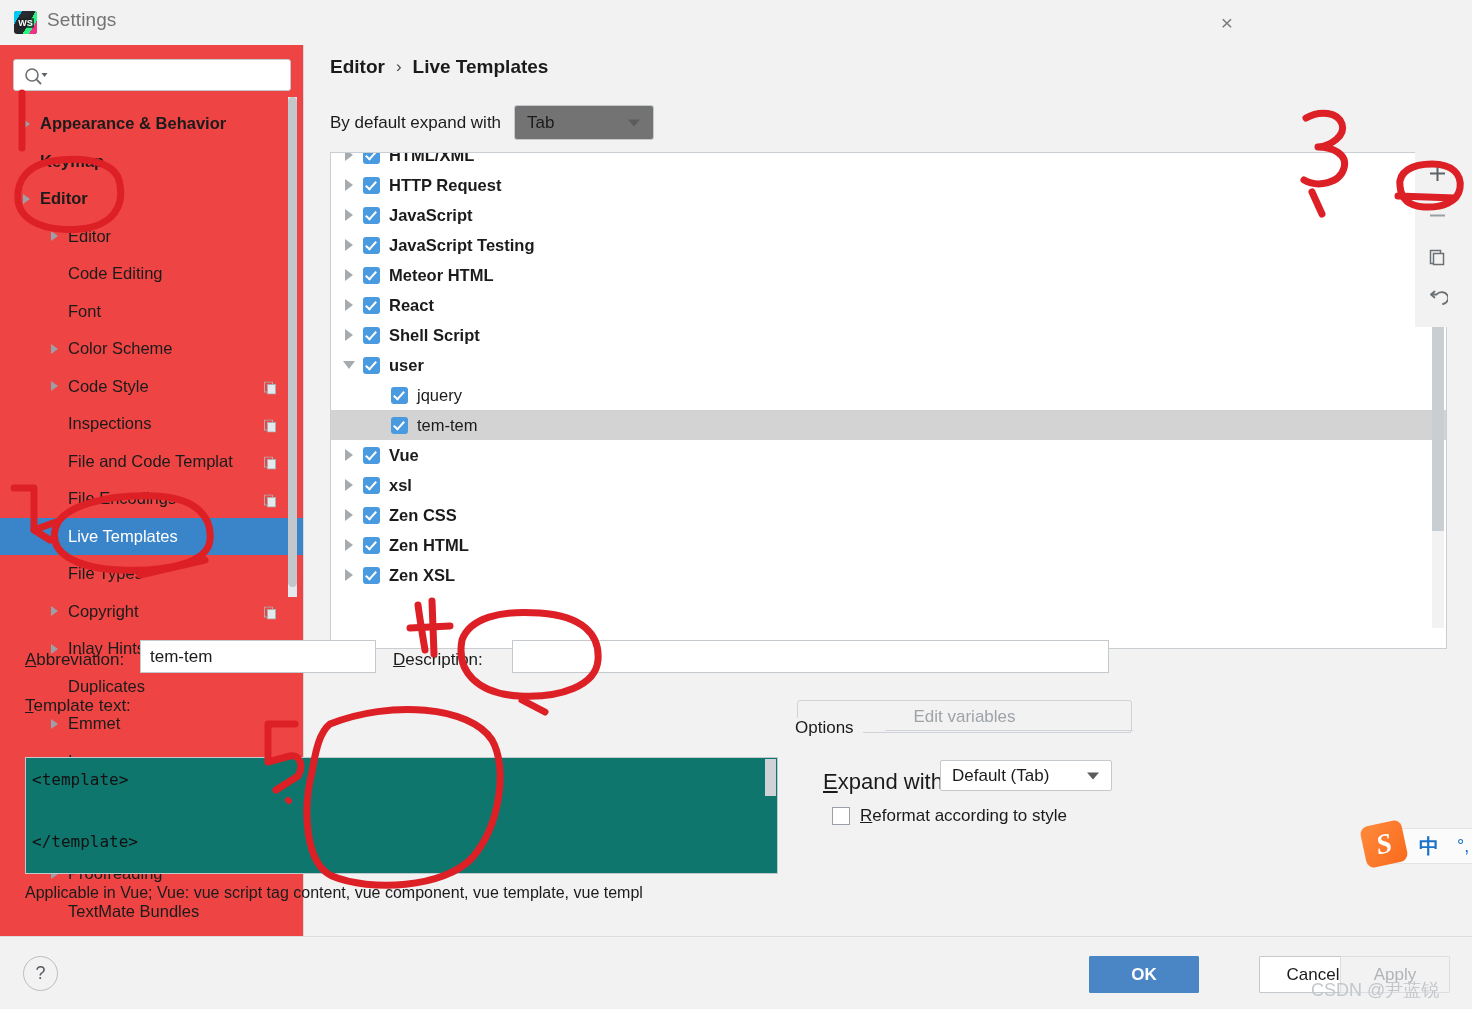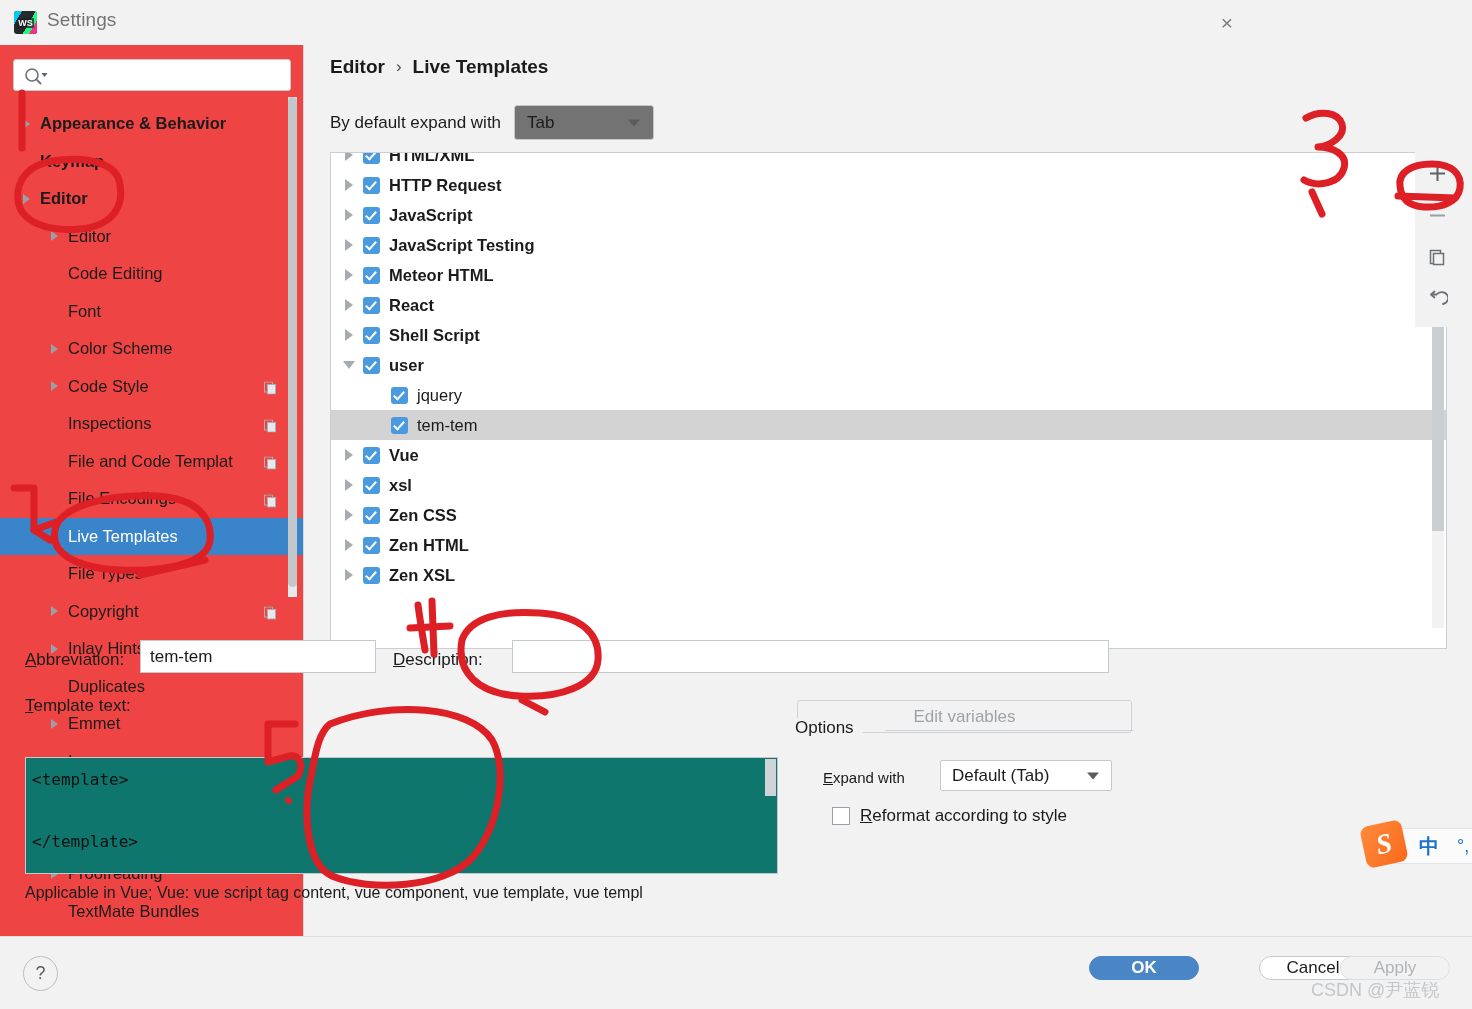--- a/index.html
+++ b/index.html
@@ -289,21 +289,21 @@
     position: absolute; left: 795px; top: 718px;
     font-size: 17px; color: #1b1b1b;
     background: #f2f2f2; padding-right: 9px;
   }
   .options-rule {
     position: absolute; left: 885px; top: 730px;
     width: 248px; height: 1px; background: #d2d6da;
   }
   .expandw-label {
     position: absolute; left: 823px; top: 769px;
-    font-size: 15px; color: #1b1b1b;
+    font-size: 22px; color: #1b1b1b;
   }
   .expandw-combo {
     position: absolute; left: 940px; top: 760px;
     width: 172px; height: 31px;
     background: #fff; border: 1px solid #c4c9ce; border-radius: 2px;
     box-sizing: border-box; display: flex; align-items: center;
   }
   .expandw-combo .val { padding-left: 11px; font-size: 17px; color: #1b1b1b; }
   .expandw-combo .caret {
     position: absolute; right: 12px; top: 50%; transform: translateY(-50%);
@@ -332,21 +332,21 @@
   .help-btn {
     position: absolute; left: 23px; top: 19px;
     width: 33px; height: 33px; border-radius: 50%;
     border: 1px solid #b9bec3; background: #f2f2f2;
     display: flex; align-items: center; justify-content: center;
     font-size: 18px; color: #55595e;
     cursor: pointer;
   }
   .btn {
     position: absolute; top: 19px;
-    height: 24px; border-radius: 12px;
+    height: 37px; border-radius: 1px;
     display: flex; align-items: center; justify-content: center;
     font-size: 17px; box-sizing: border-box; cursor: pointer;
   }
   .btn-ok {
     left: 1089px; width: 110px;
     background: #4a86c5; color: #fff; font-weight: bold;
     border: 1px solid #4a86c5;
   }
   .btn-cancel {
     left: 1216px; width: 108px;

